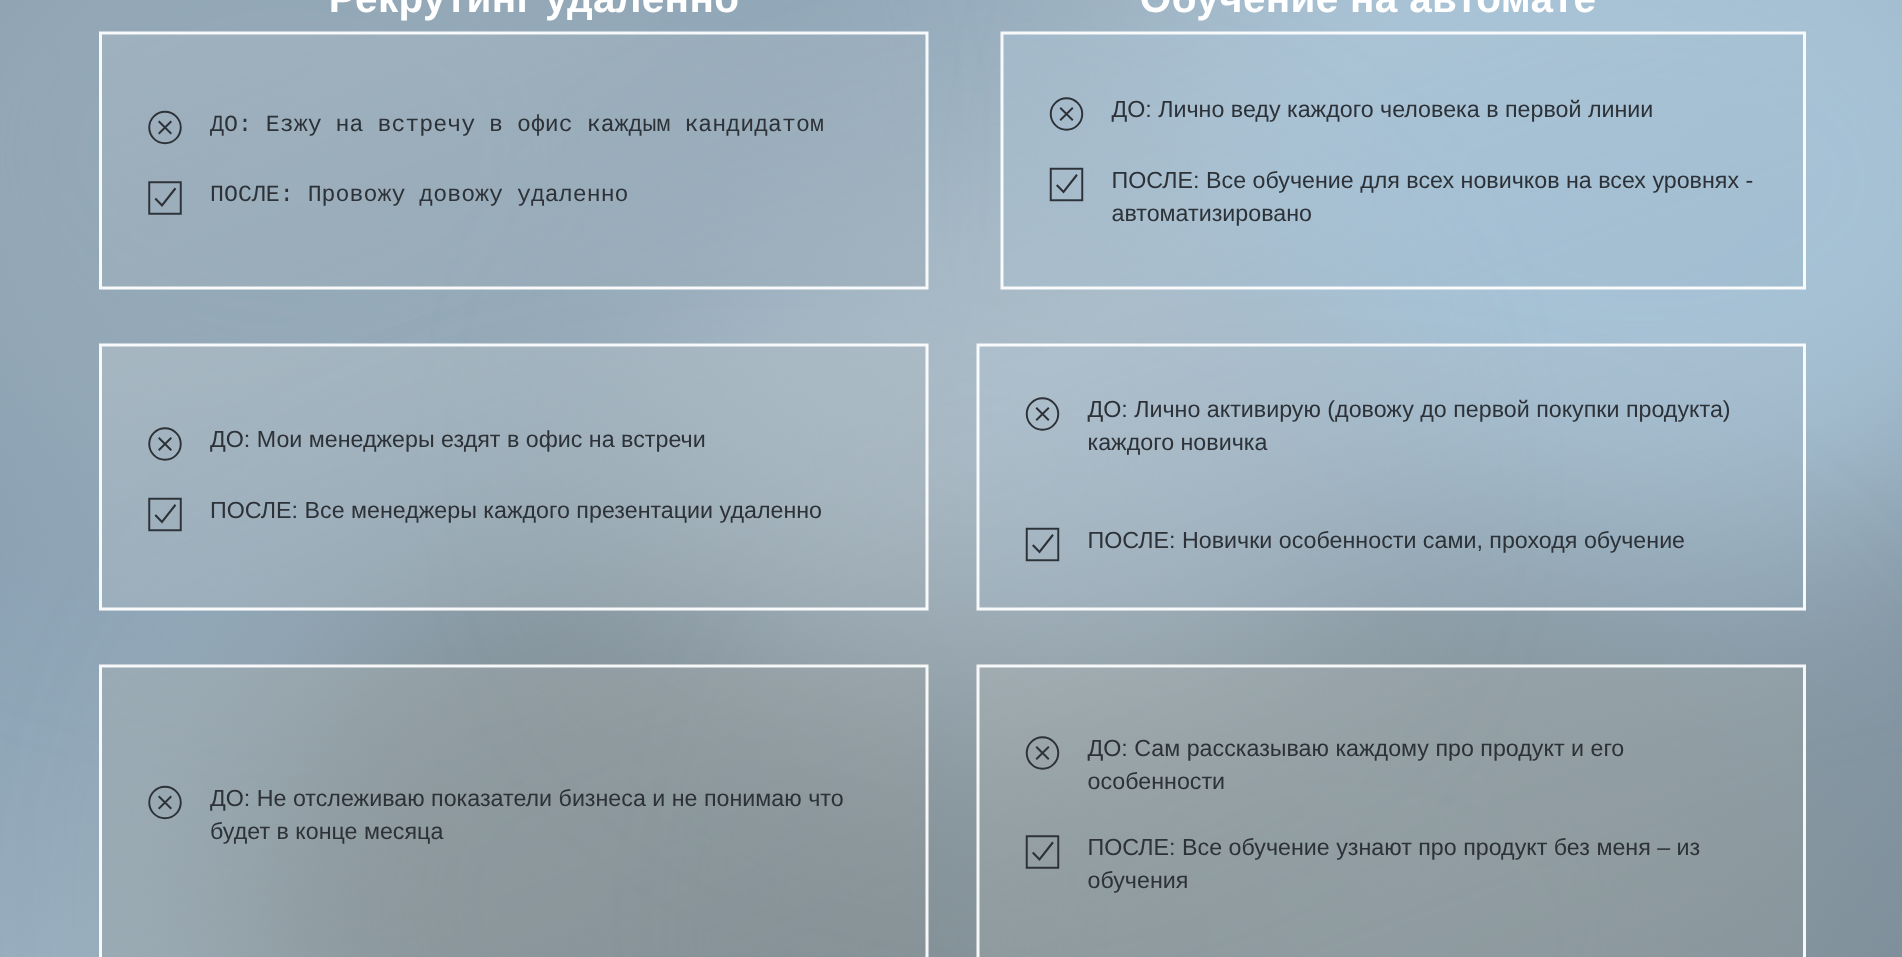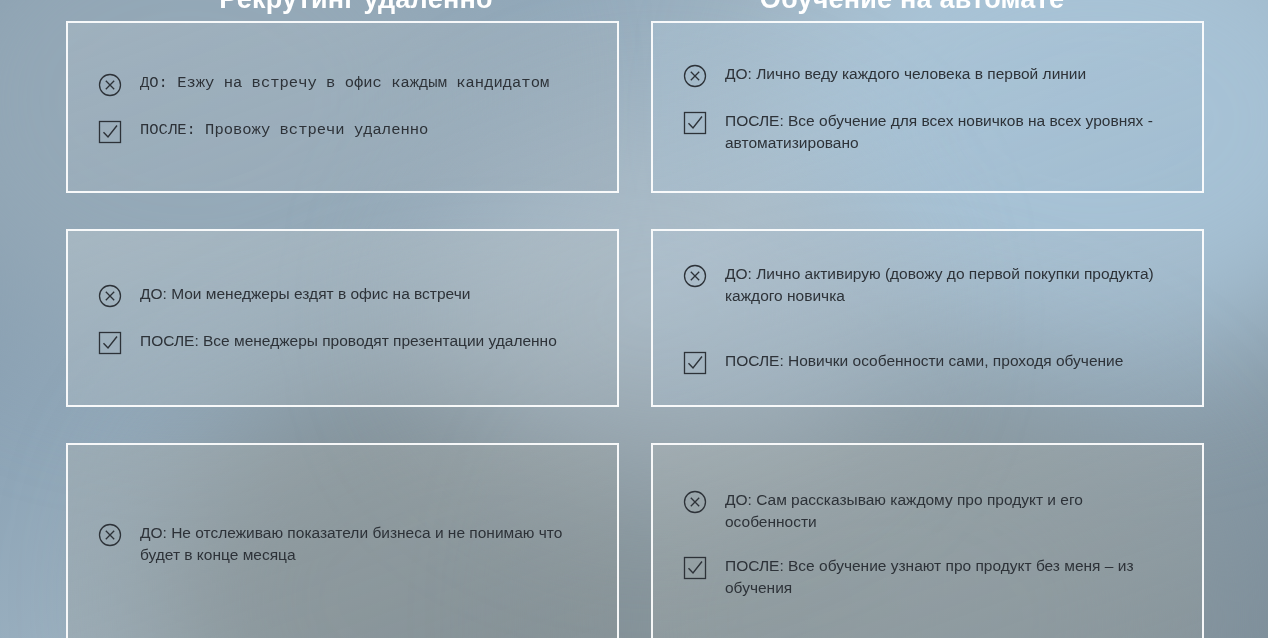--- a/index.html
+++ b/index.html
@@ -70,21 +70,21 @@
     justify-content: center;
     gap: 22px;
     color: #2c3238;
   }
   .card.h1 { height: 172px; }
   .card.h2 { height: 178px; }
   .card.h3 { height: 200px; }
 
   
   .card-0 { background: linear-gradient(160deg, rgba(175,190,200,0.42), rgba(150,166,178,0.30)); font-family: Liberation Mono, monospace; }
-  .card-1 { background: linear-gradient(160deg, rgba(176,199,216,0.40), rgba(150,178,198,0.26)); }
+  .card-1 { background: linear-gradient(160deg, rgba(176,199,216,0.40), rgba(150,178,198,0.26)); margin-left: 16px; }
   .card-2 { background: linear-gradient(160deg, rgba(188,200,206,0.45), rgba(158,172,180,0.30)); }
   .card-3 { background: linear-gradient(160deg, rgba(178,196,210,0.40), rgba(150,172,188,0.28)); gap: 43px; }
   .card-4 { background: linear-gradient(160deg, rgba(168,176,176,0.42), rgba(142,150,150,0.30)); }
   .card-5 { background: linear-gradient(160deg, rgba(172,180,180,0.42), rgba(146,154,154,0.30)); }
 
   .row {
     display: flex;
     align-items: flex-start;
     gap: 18px;
   }
@@ -128,21 +128,21 @@
         </span>
         <span class="row-text">ДО: Езжу на встречу в офис каждым кандидатом</span>
       </div>
       <div class="row">
         <span class="icon">
           <svg width="24" height="24" viewBox="0 0 24 24" fill="none">
             <rect x="1.5" y="1.5" width="21" height="21" stroke="#2d3238" stroke-width="1.3"></rect>
             <path d="M5.5 12.3 L10 17 L19 5.5" stroke="#2d3238" stroke-width="1.4" fill="none"></path>
           </svg>
         </span>
-        <span class="row-text">ПОСЛЕ: Провожу встречи удаленно</span>
+        <span class="row-text">ПОСЛЕ: Провожу довожу удаленно</span>
       </div>
     </div>
 
     <div class="card card-1 h1">
       <div class="row">
         <span class="icon">
           <svg width="24" height="24" viewBox="0 0 24 24" fill="none">
             <circle cx="12" cy="12" r="10.5" stroke="#2d3238" stroke-width="1.3"></circle>
             <path d="M7.8 7.8 L16.2 16.2 M16.2 7.8 L7.8 16.2" stroke="#2d3238" stroke-width="1.3"></path>
           </svg>
@@ -170,21 +170,21 @@
         </span>
         <span class="row-text">ДО: Мои менеджеры ездят в офис на встречи</span>
       </div>
       <div class="row">
         <span class="icon">
           <svg width="24" height="24" viewBox="0 0 24 24" fill="none">
             <rect x="1.5" y="1.5" width="21" height="21" stroke="#2d3238" stroke-width="1.3"></rect>
             <path d="M5.5 12.3 L10 17 L19 5.5" stroke="#2d3238" stroke-width="1.4" fill="none"></path>
           </svg>
         </span>
-        <span class="row-text">ПОСЛЕ: Все менеджеры проводят презентации удаленно</span>
+        <span class="row-text">ПОСЛЕ: Все менеджеры каждого презентации удаленно</span>
       </div>
     </div>
 
     <div class="card card-3 h2">
       <div class="row">
         <span class="icon">
           <svg width="24" height="24" viewBox="0 0 24 24" fill="none">
             <circle cx="12" cy="12" r="10.5" stroke="#2d3238" stroke-width="1.3"></circle>
             <path d="M7.8 7.8 L16.2 16.2 M16.2 7.8 L7.8 16.2" stroke="#2d3238" stroke-width="1.3"></path>
           </svg>

